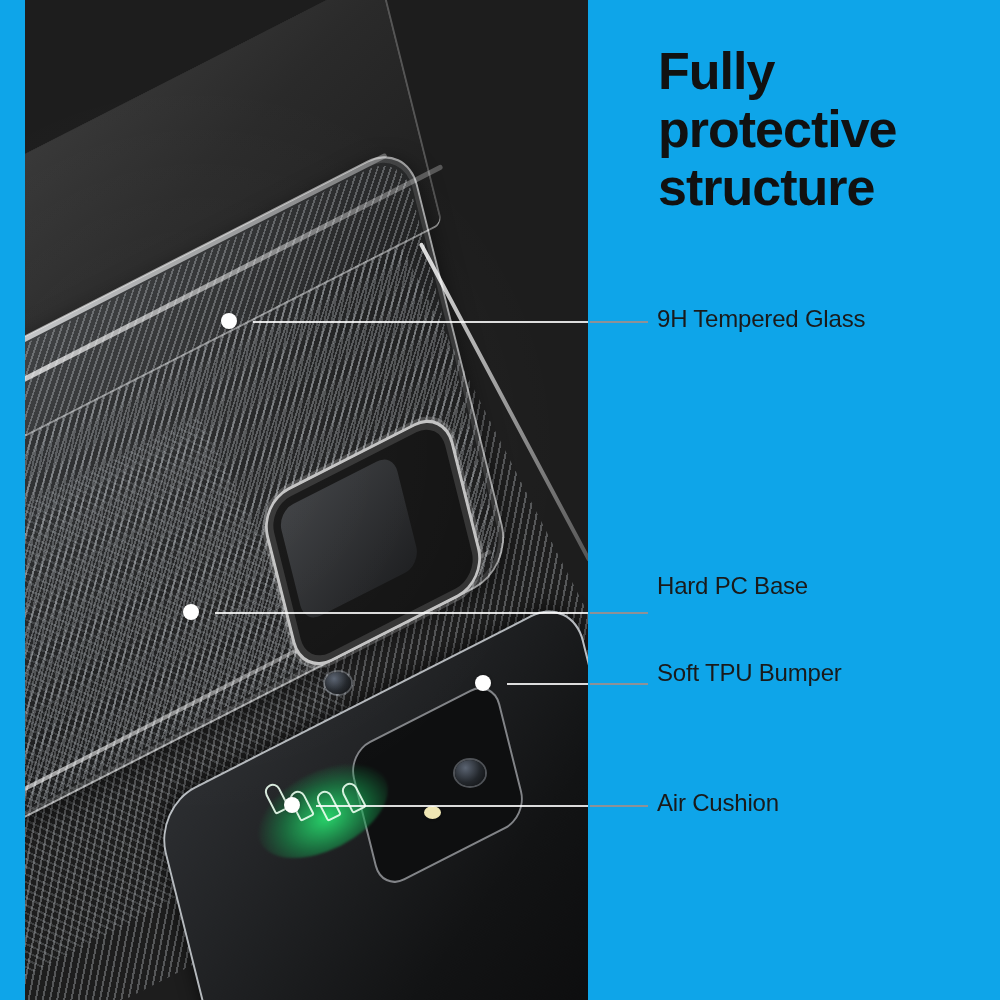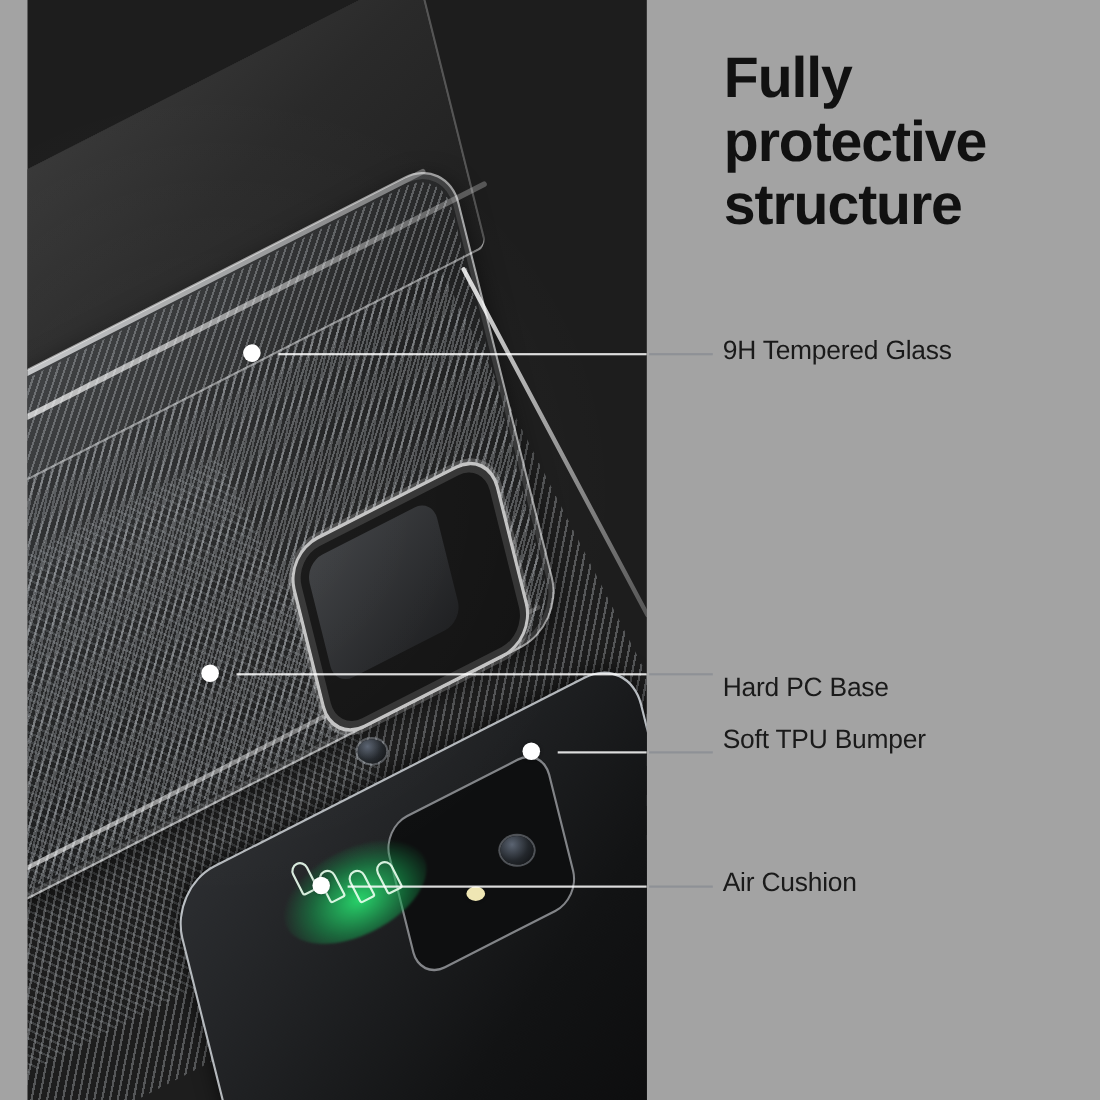--- a/index.html
+++ b/index.html
@@ -5,21 +5,21 @@
   * { margin:0; padding:0; box-sizing:border-box; }
   html, body {
     width:1000px; height:1000px;
     background:#ffffff;
     font-family:"Liberation Sans", sans-serif;
     overflow:hidden;
   }
   #stage {
     position:relative;
     width:1000px; height:1000px;
-    background:#a3a3a3;
+    background:#0ea5e9;
   }
 
   
   .photo {
     position:absolute;
     left:25px; top:0;
     width:563px; height:1000px;
     background:#1d1d1d;
     overflow:hidden;
   }
@@ -260,17 +260,17 @@
   </div>
 
   <div class="headline">Fully protective structure</div>
 
   <div class="leader" style="left:590px; top:321px; width:58px;"></div>
   <div class="leader" style="left:590px; top:612px; width:58px;"></div>
   <div class="leader" style="left:590px; top:683px; width:58px;"></div>
   <div class="leader" style="left:590px; top:805px; width:58px;"></div>
 
   <div class="callout-label" style="left:657px; top:305px;">9H Tempered Glass</div>
-  <div class="callout-label" style="left:657px; top:612px;">Hard PC Base</div>
+  <div class="callout-label" style="left:657px; top:572px;">Hard PC Base</div>
   <div class="callout-label" style="left:657px; top:659px;">Soft TPU Bumper</div>
   <div class="callout-label" style="left:657px; top:789px;">Air Cushion</div>
 
 </div>
 
 </body></html>

